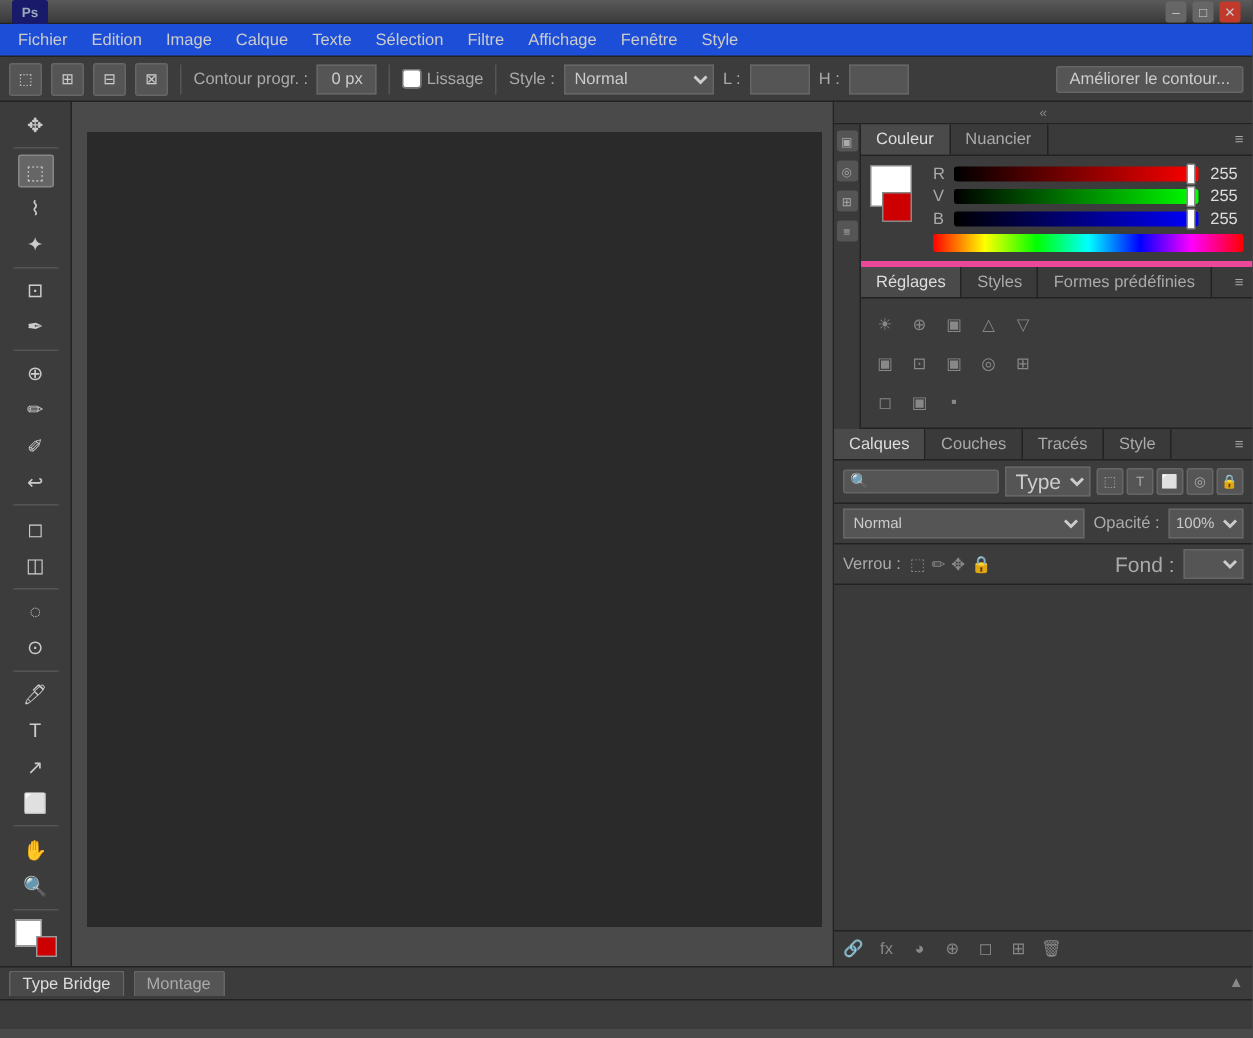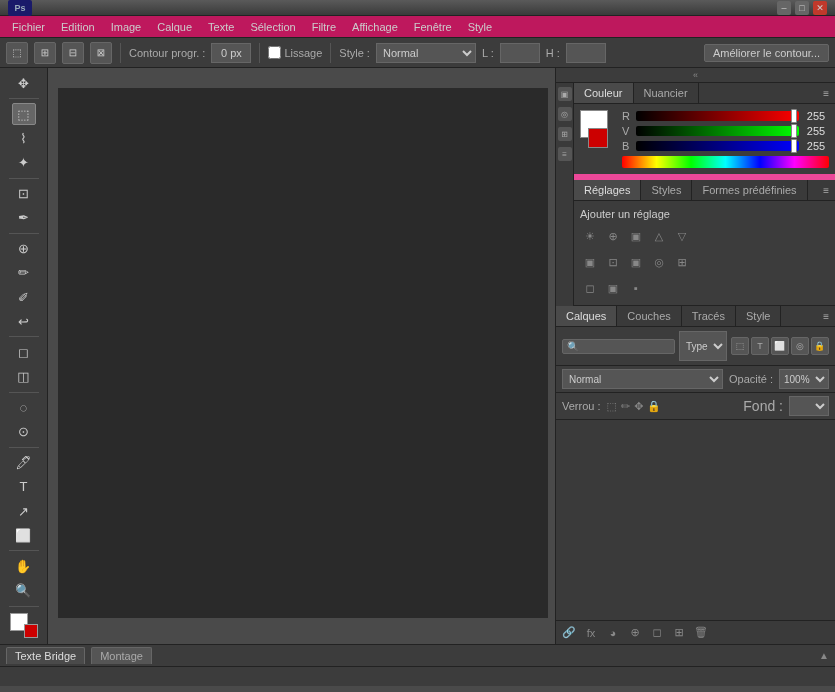--- a/index.html
+++ b/index.html
@@ -54,21 +54,21 @@
       justify-content: center;
       font-size: 9px;
       cursor: pointer;
       background: #666;
       color: #ccc;
     }
     .title-btn.close { background: #c0392b; }
 
     
     #menu-bar {
-      background: #be185d;
+      background: #1d4ed8;
       height: 22px;
       display: flex;
       align-items: center;
       padding: 0 4px;
       border-bottom: 1px solid #222;
     }
     .menu-item {
       padding: 2px 8px;
       cursor: pointer;
       color: #ccc;
@@ -218,21 +218,21 @@
       width: 280px;
       background: #3c3c3c;
       border-left: 1px solid #222;
       display: flex;
       flex-direction: column;
     }
 
     
     #color-panel {
       background: #3c3c3c;
-      border-bottom: 6px solid #ec4899;
+      border-bottom: 4px solid #ec4899;
     }
     .panel-tabs {
       display: flex;
       background: #3a3a3a;
       border-bottom: 1px solid #222;
       align-items: center;
     }
     .panel-tab {
       padding: 4px 10px;
       font-size: 11px;
@@ -381,22 +381,22 @@
       flex: 1;
     }
     .calques-search-icon {
       color: #888;
       font-size: 10px;
     }
     .calques-type-select {
       background: #555;
       border: 1px solid #666;
       color: #ccc;
-      height: 30px;
-      font-size: 10px;
+      height: 20px;
+      font-size: 14px;
       padding: 0 2px;
     }
     .calques-type-icons {
       display: flex;
       gap: 2px;
     }
     .calques-type-icon {
       width: 18px;
       height: 18px;
       background: #555;
@@ -705,21 +705,20 @@
         </div>
 
         <div id="reglages-panel">
           <div class="panel-tabs">
             <div class="panel-tab active">Réglages</div>
             <div class="panel-tab">Styles</div>
             <div class="panel-tab">Formes prédéfinies</div>
             <div class="panel-menu-btn">≡</div>
           </div>
           <div class="reglages-content">
-            <div class="reglages-title">Ajouter un réglage</div>
             <div class="reglages-icons-row">
               <div class="reglages-icon">☀</div>
               <div class="reglages-icon">⊕</div>
               <div class="reglages-icon">▣</div>
               <div class="reglages-icon">△</div>
               <div class="reglages-icon">▽</div>
             </div>
             <div class="reglages-icons-row">
               <div class="reglages-icon">▣</div>
               <div class="reglages-icon">⊡</div>
@@ -805,20 +804,20 @@
         <div class="calques-bottom-icon">◻</div>
         <div class="calques-bottom-icon">⊞</div>
         <div class="calques-bottom-icon">🗑</div>
       </div>
     </div>
 
   </div>
 </div>
 
 <div id="bottom-panel">
-  <div class="bottom-tab active">Texte Bridge</div>
+  <div class="bottom-tab active">Type Bridge</div>
   <div class="bottom-tab">Montage</div>
   <span style="margin-left:auto; color:#888; font-size:10px; cursor:pointer;">▲</span>
 </div>
 
 <div id="status-bar">
   <span></span>
 </div>
 
 </body></html>

